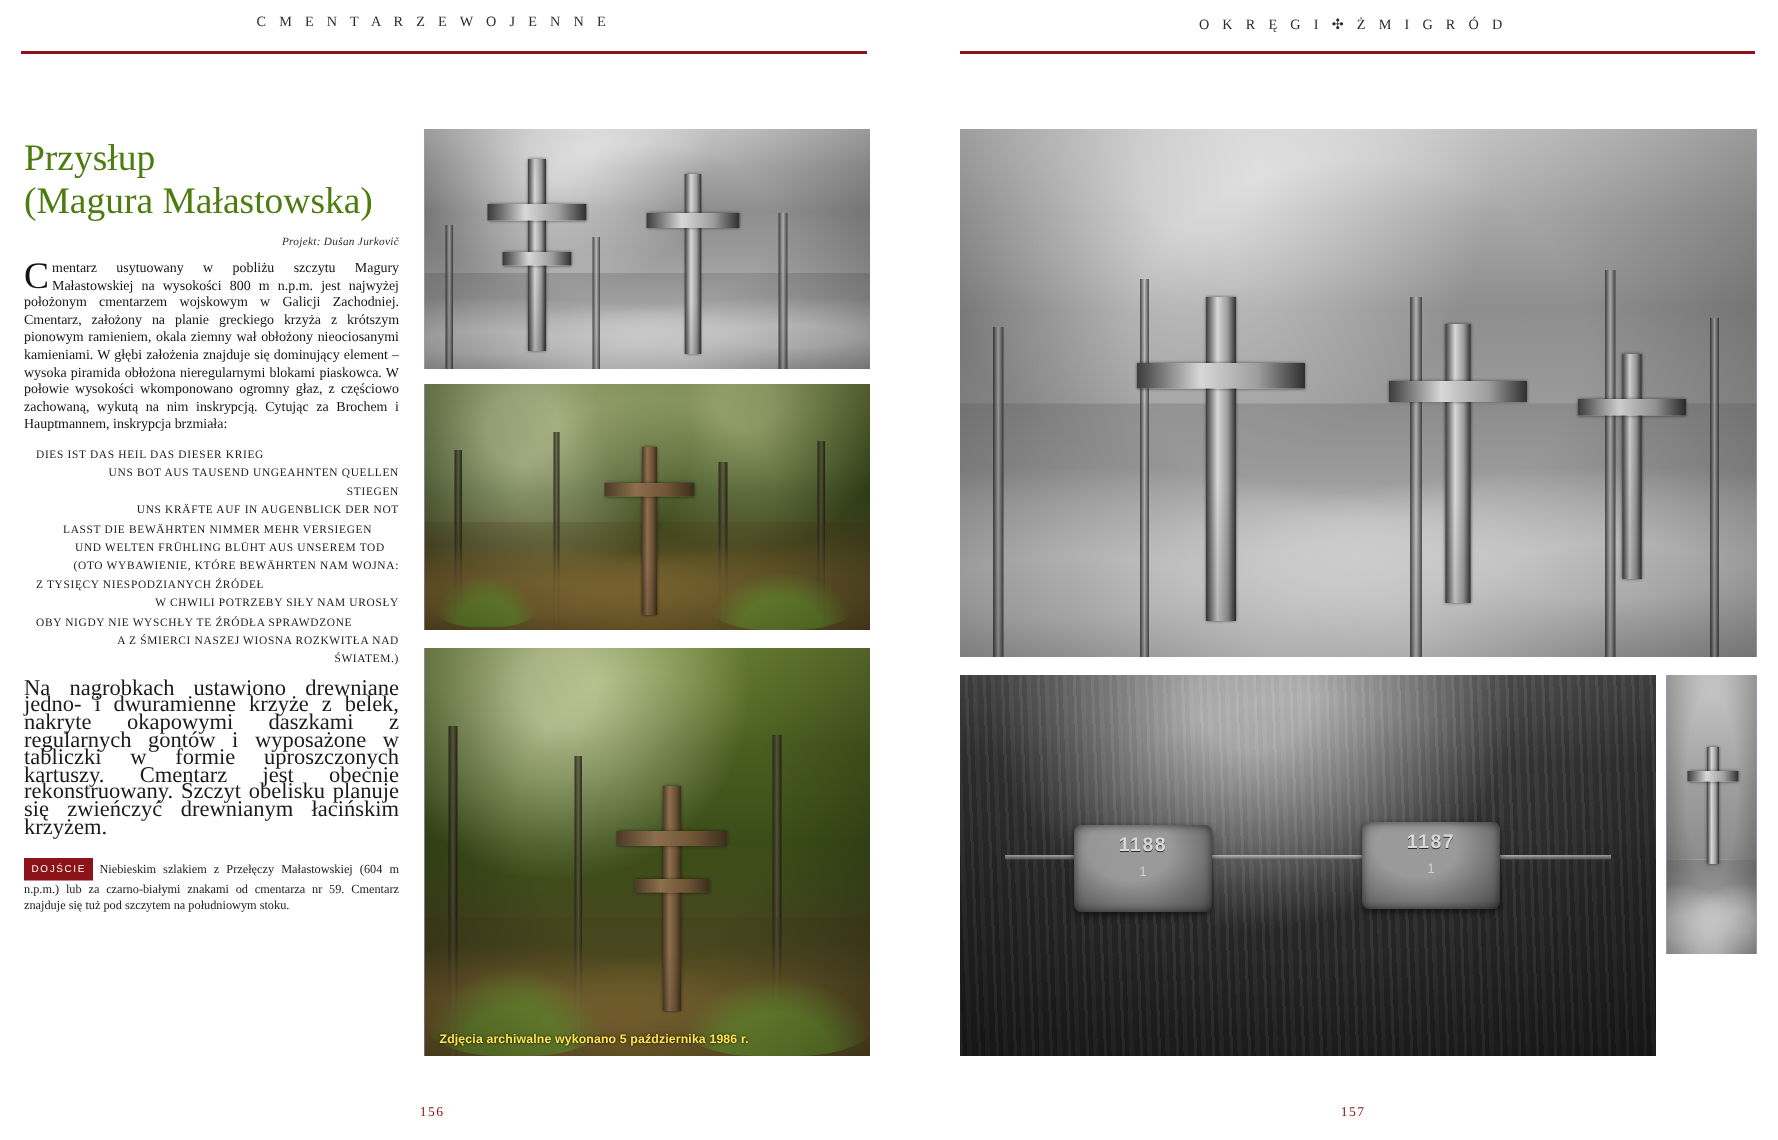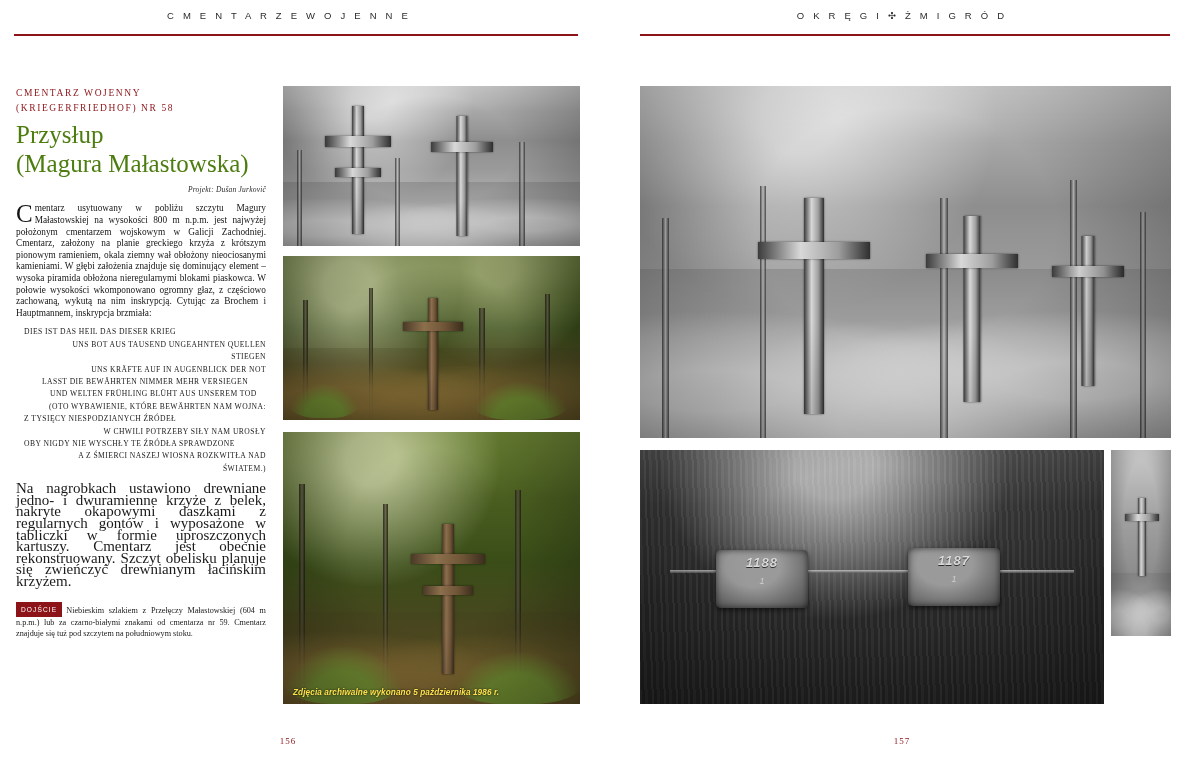--- a/index.html
+++ b/index.html
@@ -14,21 +14,21 @@
   }
   .spread { position:relative; width:1185px; height:760px; display:flex; }
   .page { position:relative; height:760px; }
   .page-left  { width:592px; }
   .page-right { width:593px; }
 
   
   .runhead {
     position:absolute; top:10px; left:0; width:100%;
     text-align:center;
-    font-family:Liberation Sans, sans-serif;
+    font-family:Liberation Serif, serif;
     font-size:9.5px; letter-spacing:3.2px;
     color:#2b2b2b;
   }
   .rule {
     position:absolute; height:2px; background:#8c1318;
   }
 
   
   .lcol {
     position:absolute; left:16px; top:86px; width:250px;
@@ -104,21 +104,21 @@
   }
 
   .folio {
     position:absolute; bottom:14px; width:100%;
     text-align:center; font-size:9px; color:#8c1318;
     letter-spacing:1px;
   }
   .folio-left { left:-8px; }
 
   
-  .photo { position:absolute; overflow:hidden; background:#4c1d95;font-style:italic; }
+  .photo { position:absolute; overflow:hidden; background:#4c1d95; }
   .cap {
     position:absolute;
     color:#ffe34d;
     font-family:"Liberation Sans", sans-serif;
     font-size:8.2px;
     font-weight:bold;
     letter-spacing:.1px;
     text-shadow:0 0 2px rgba(0,0,0,.9);
   }
 
@@ -223,24 +223,20 @@
 
 <div class="spread">
 
   <div class="page page-left">
 
     <div class="rule" style="left:14px; top:34px; width:564px;"></div>
     <div class="runhead" style="left:0; width:578px;">C M E N T A R Z E   W O J E N N E</div>
 
     <div class="lcol">
 
-      <div class="kicker">
-        <div>CMENTARZ WOJENNY</div>
-        <div>(KRIEGERFRIEDHOF) NR 58</div>
-      </div>
 
       <div class="title">
         <div>Przysłup</div>
         <div>(Magura Małastowska)</div>
       </div>
 
       <div class="credit">Projekt: Dušan Jurkovič</div>
 
       <div class="body">
         <span class="dropcap">C</span><span>mentarz usytuowany w pobliżu szczytu Magury Małastowskiej na wysokości 800 m n.p.m. jest najwyżej położonym cmentarzem wojskowym w Galicji Zachodniej. Cmentarz, założony na planie greckiego krzyża z krótszym pionowym ramieniem, okala ziemny wał obłożony nieociosanymi kamieniami. W głębi założenia znajduje się dominujący element – wysoka piramida obłożona nieregularnymi blokami piaskowca. W połowie wysokości wkomponowano ogromny głaz, z częściowo zachowaną, wykutą na nim inskrypcją. Cytując za Brochem i Hauptmannem, inskrypcja brzmiała:</span>

